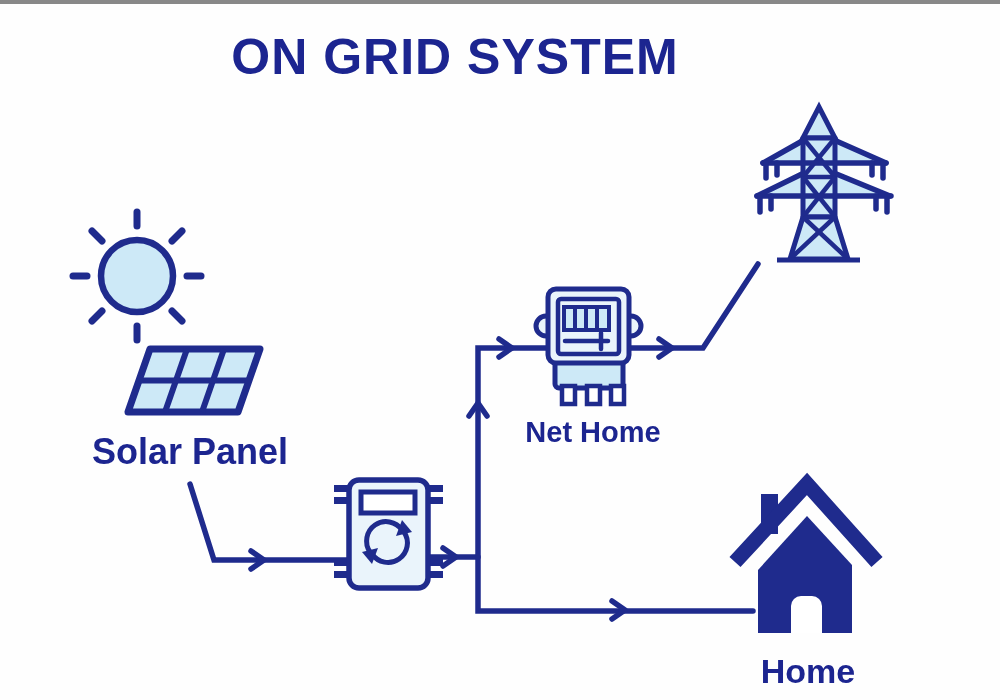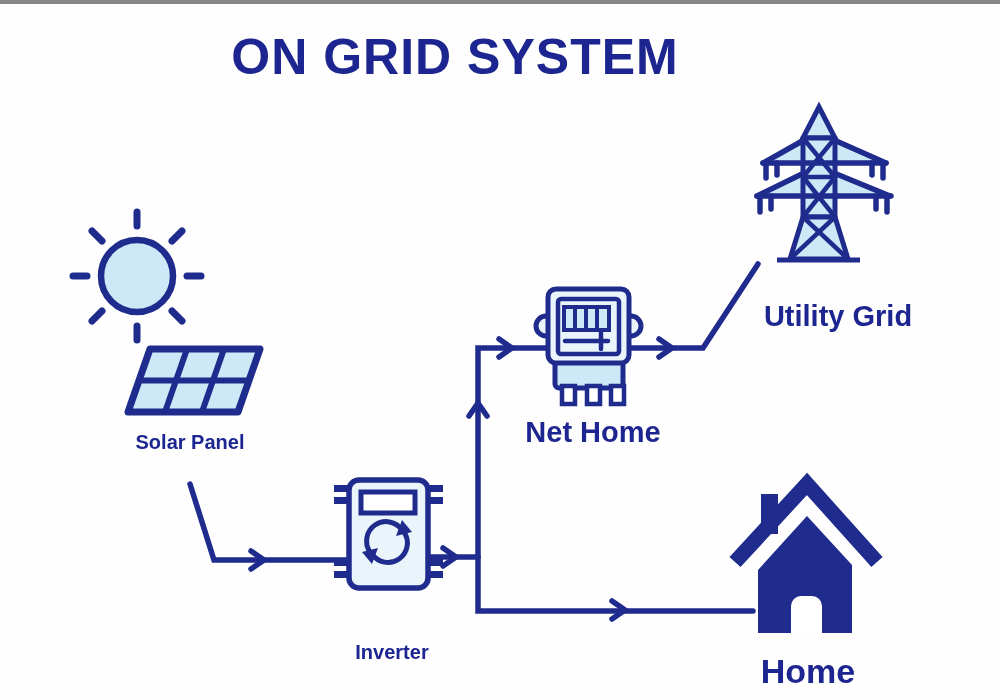--- a/index.html
+++ b/index.html
@@ -16,21 +16,21 @@
     position:relative;width:1000px;height:700px;background:var(--bg);
     overflow:hidden;margin:4px auto;
   }
   .canvas{position:absolute;left:0;top:0;width:1000px;height:700px;}
   .title{
     position:absolute;left:0;top:24px;width:910px;text-align:center;
     font-size:50px;font-weight:bold;letter-spacing:1px;color:var(--text-navy);
   }
   .label{
     position:absolute;transform:translateX(-50%);white-space:nowrap;
-    font-size:20px;font-weight:bold;color:var(--text-navy);
+    font-size:36px;font-weight:bold;color:var(--text-navy);
   }
   .lbl-solar{left:190px;top:427px;}
   .lbl-inverter{left:392px;top:637px;}
   .lbl-meter{left:593px;top:412px;font-size:29px;}
   .lbl-grid{left:838px;top:296px;font-size:29px;}
   .lbl-home{left:808px;top:648px;font-size:34px;}
 
   .wire{stroke:var(--navy);stroke-width:5.5;fill:none;stroke-linecap:round;stroke-linejoin:miter;}
   .arrow{stroke:var(--navy);stroke-width:5.5;fill:none;stroke-linecap:round;stroke-linejoin:round;}
   .s-navy{stroke:var(--navy);fill:none;}
@@ -174,17 +174,15 @@
 
     <g>
       <rect class="f-navy" x="761" y="490" width="17" height="40"></rect>
       <path class="s-navy" stroke-width="15" d="M 735 558 L 807 480 L 877 558"></path>
       <path class="f-navy" d="M 758 566 L 807 512 L 852 561 L 852 629 L 758 629 Z"></path>
       <path class="f-white" d="M 791 629 L 791 602 A 10 10 0 0 1 801 592 L 812 592 A 10 10 0 0 1 822 602 L 822 629 Z"></path>
     </g>
   </svg>
 
   <div class="label lbl-solar">Solar Panel</div>
-  <div class="label lbl-inverter">Inverter</div>
   <div class="label lbl-meter">Net Home</div>
-  <div class="label lbl-grid">Utility Grid</div>
   <div class="label lbl-home">Home</div>
 </div>
 
 </body></html>

